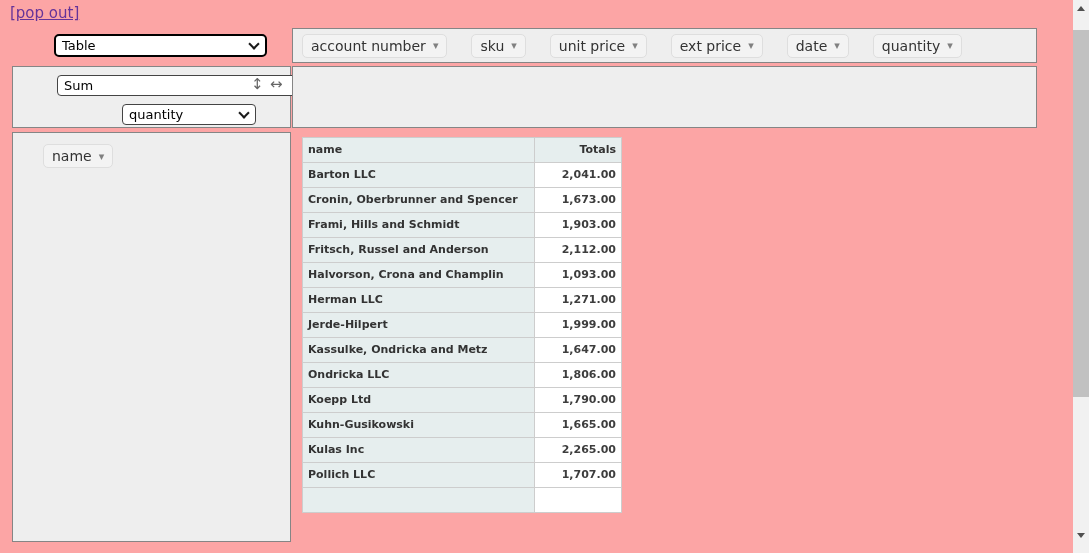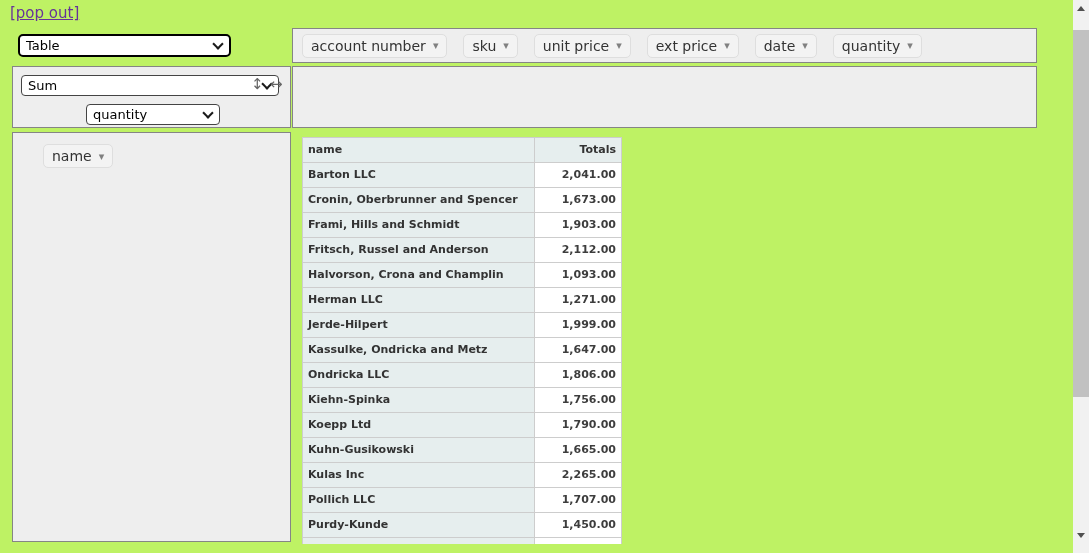--- a/index.html
+++ b/index.html
@@ -1,39 +1,39 @@
 <!DOCTYPE html>
 <html style="--link: #663399; --container-bg: #eeeeee; --container-border: #858585; --attr-bg: #f3f3f3; --attr-border: #dedede; --th-bg: #e6eeee; --cell-border: #cdcdcd; --td-text: #3d3d3d;"><head>
 <meta charset="utf-8">
 <style>
   html,body{margin:0;padding:0;background:#fff;}
-  .screen{position:relative;width:1089px;height:553px;background:#bef264;overflow:hidden;
+  .screen{position:relative;width:1089px;height:553px;background:#fca5a5;overflow:hidden;
           font-family:"DejaVu Sans","Liberation Sans",sans-serif;}
 
   
   .popout{position:absolute;left:10px;top:4px;font-size:15px;color:var(--link,#663399);
           text-decoration:underline;cursor:pointer;}
 
   
   .select{position:absolute;background:#fff;border:1px solid #444;border-radius:4px;
           display:flex;align-items:center;justify-content:space-between;
-          padding:0 7px 0 6px;font-size:13px;color:#000;cursor:pointer;box-sizing:border-box;}
+          padding:0 7px 0 6px;font-size:13px;color:#000;cursor:pointer;box-sizing:border-box;margin-left:36px;}
   .chevron{width:6px;height:6px;border-right:2px solid #1a1a1a;border-bottom:2px solid #1a1a1a;
            transform:rotate(45deg);flex:none;margin-left:6px;margin-top:-3px;}
   .renderer{left:18px;top:34px;width:213px;height:23px;border:2px solid #000;border-radius:5px;}
 
   
   .axis-box{position:absolute;background:var(--container-bg,#eee);
             border:1px solid var(--container-border,#808080);box-sizing:border-box;}
   .unused{left:292px;top:28px;width:745px;height:35px;}
   .vals{left:12px;top:66px;width:279px;height:62px;}
   .cols{left:292px;top:66px;width:745px;height:62px;}
   .rows{left:12px;top:132px;width:279px;height:410px;}
 
-  .attr-list{list-style:none;margin:0;padding:0 0 0 9px;display:flex;gap:16px;
+  .attr-list{list-style:none;margin:0;padding:0 0 0 9px;display:flex;gap:24px;
              align-items:center;height:100%;}
   .rows .attr-list{align-items:flex-start;height:auto;padding:11px 0 0 30px;}
   .pvt-attr{display:inline-flex;align-items:center;gap:7px;background:var(--attr-bg,#f3f3f3);
             border:1px solid var(--attr-border,#dedede);border-radius:5px;padding:3px 8px;
             font-size:14px;color:#333;cursor:move;white-space:nowrap;}
   .tri{color:#808080;font-size:11px;line-height:1;cursor:pointer;}
 
   .vals .agg{left:8px;top:8px;width:258px;height:21px;}
   .vals .arg{left:73px;top:37px;width:134px;height:21px;}
   .order-btn{position:absolute;top:7px;font-size:15px;color:#666;cursor:pointer;line-height:20px;}
@@ -165,42 +165,34 @@
           </tr>
           <tr>
             <th>Kassulke, Ondricka and Metz</th>
             <td>1,647.00</td>
           </tr>
           <tr>
             <th>Ondricka LLC</th>
             <td>1,806.00</td>
           </tr>
           <tr>
-            <th>Kiehn-Spinka</th>
-            <td>1,756.00</td>
-          </tr>
-          <tr>
             <th>Koepp Ltd</th>
             <td>1,790.00</td>
           </tr>
           <tr>
             <th>Kuhn-Gusikowski</th>
             <td>1,665.00</td>
           </tr>
           <tr>
             <th>Kulas Inc</th>
             <td>2,265.00</td>
           </tr>
           <tr>
             <th>Pollich LLC</th>
             <td>1,707.00</td>
-          </tr>
-          <tr>
-            <th>Purdy-Kunde</th>
-            <td>1,450.00</td>
           </tr>
           <tr>
             <th></th>
             <td></td>
           </tr>
         </tbody>
     </table>
   </div>
 
   <div class="vscrollbar">

